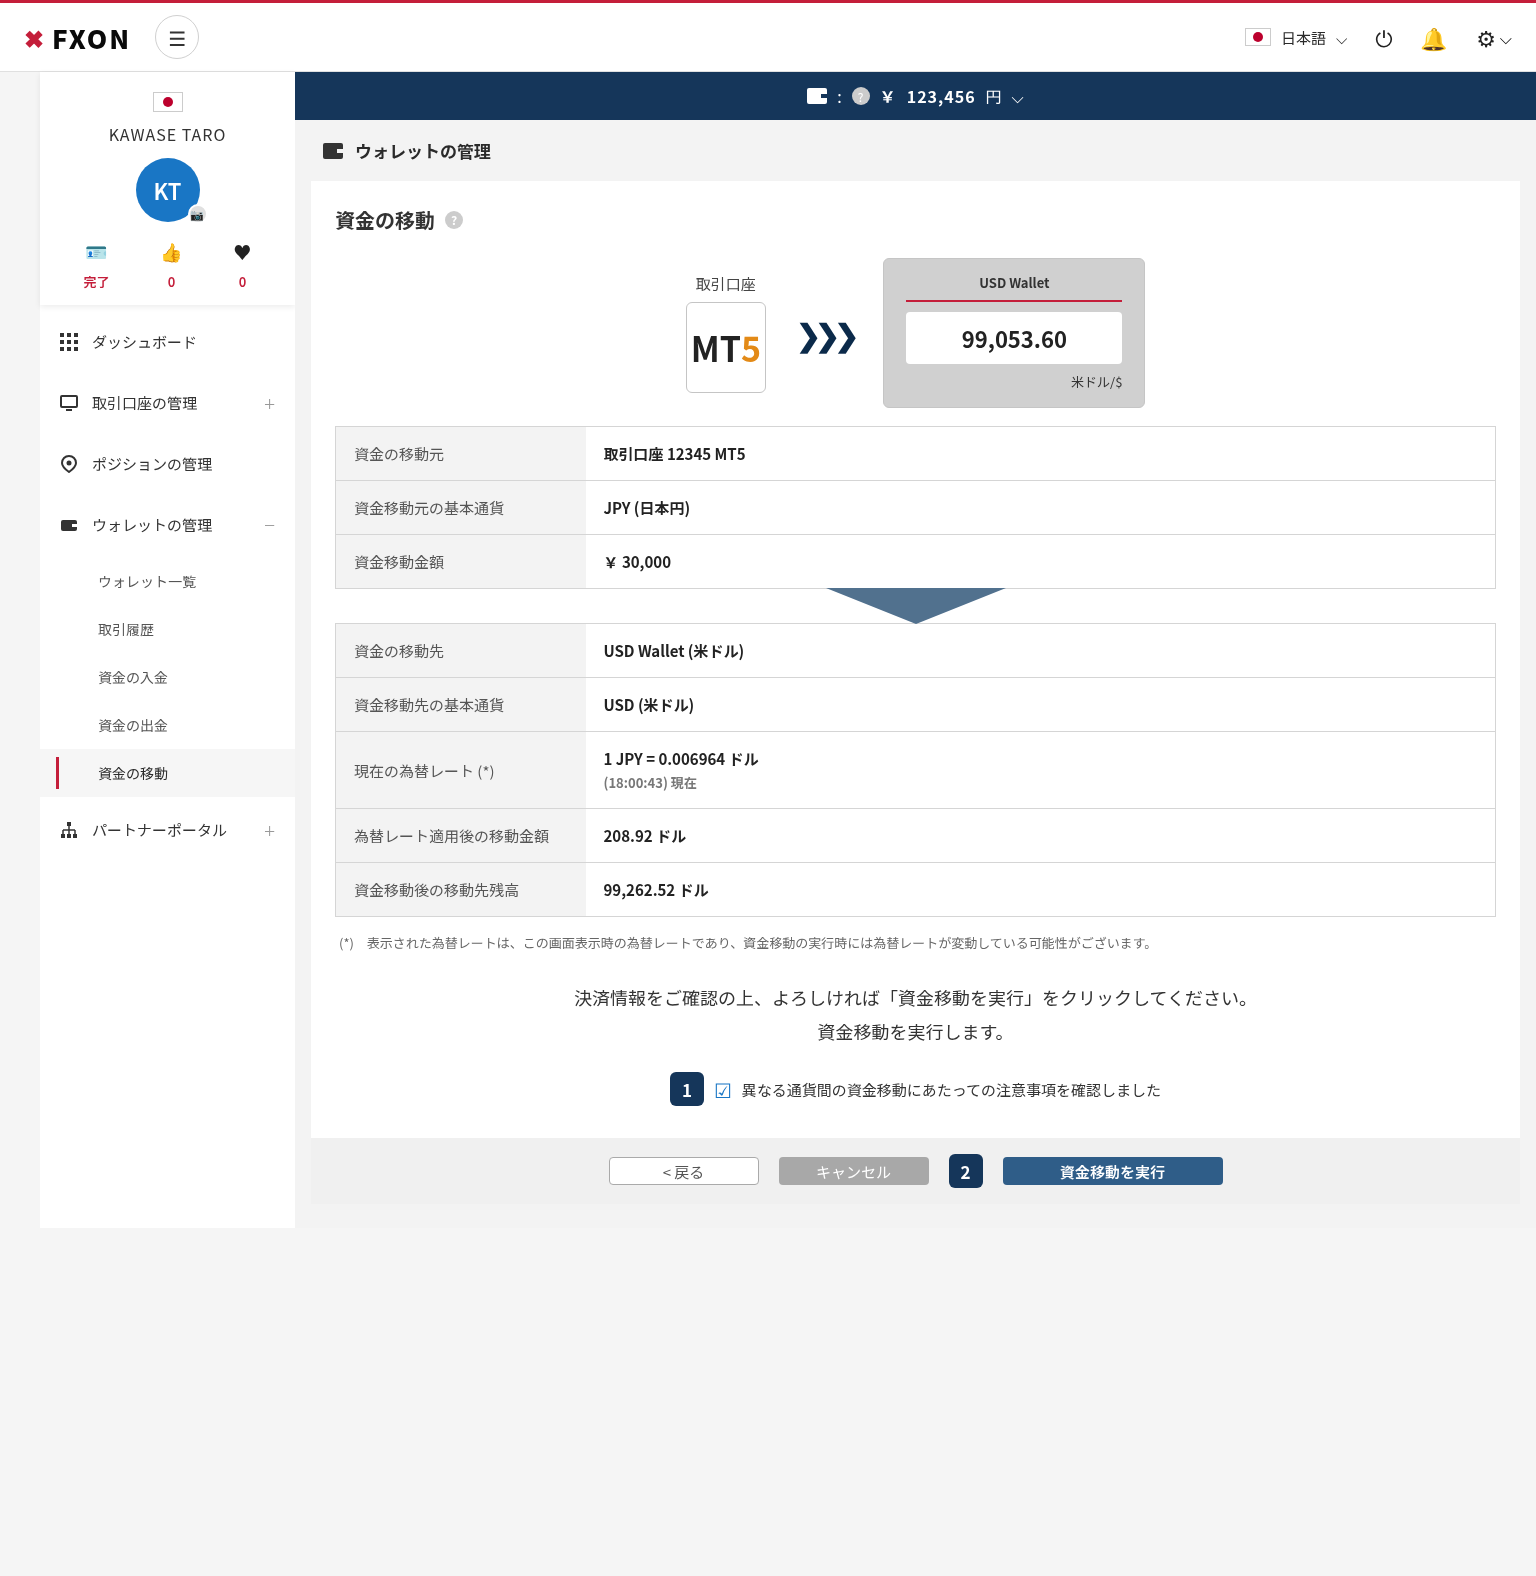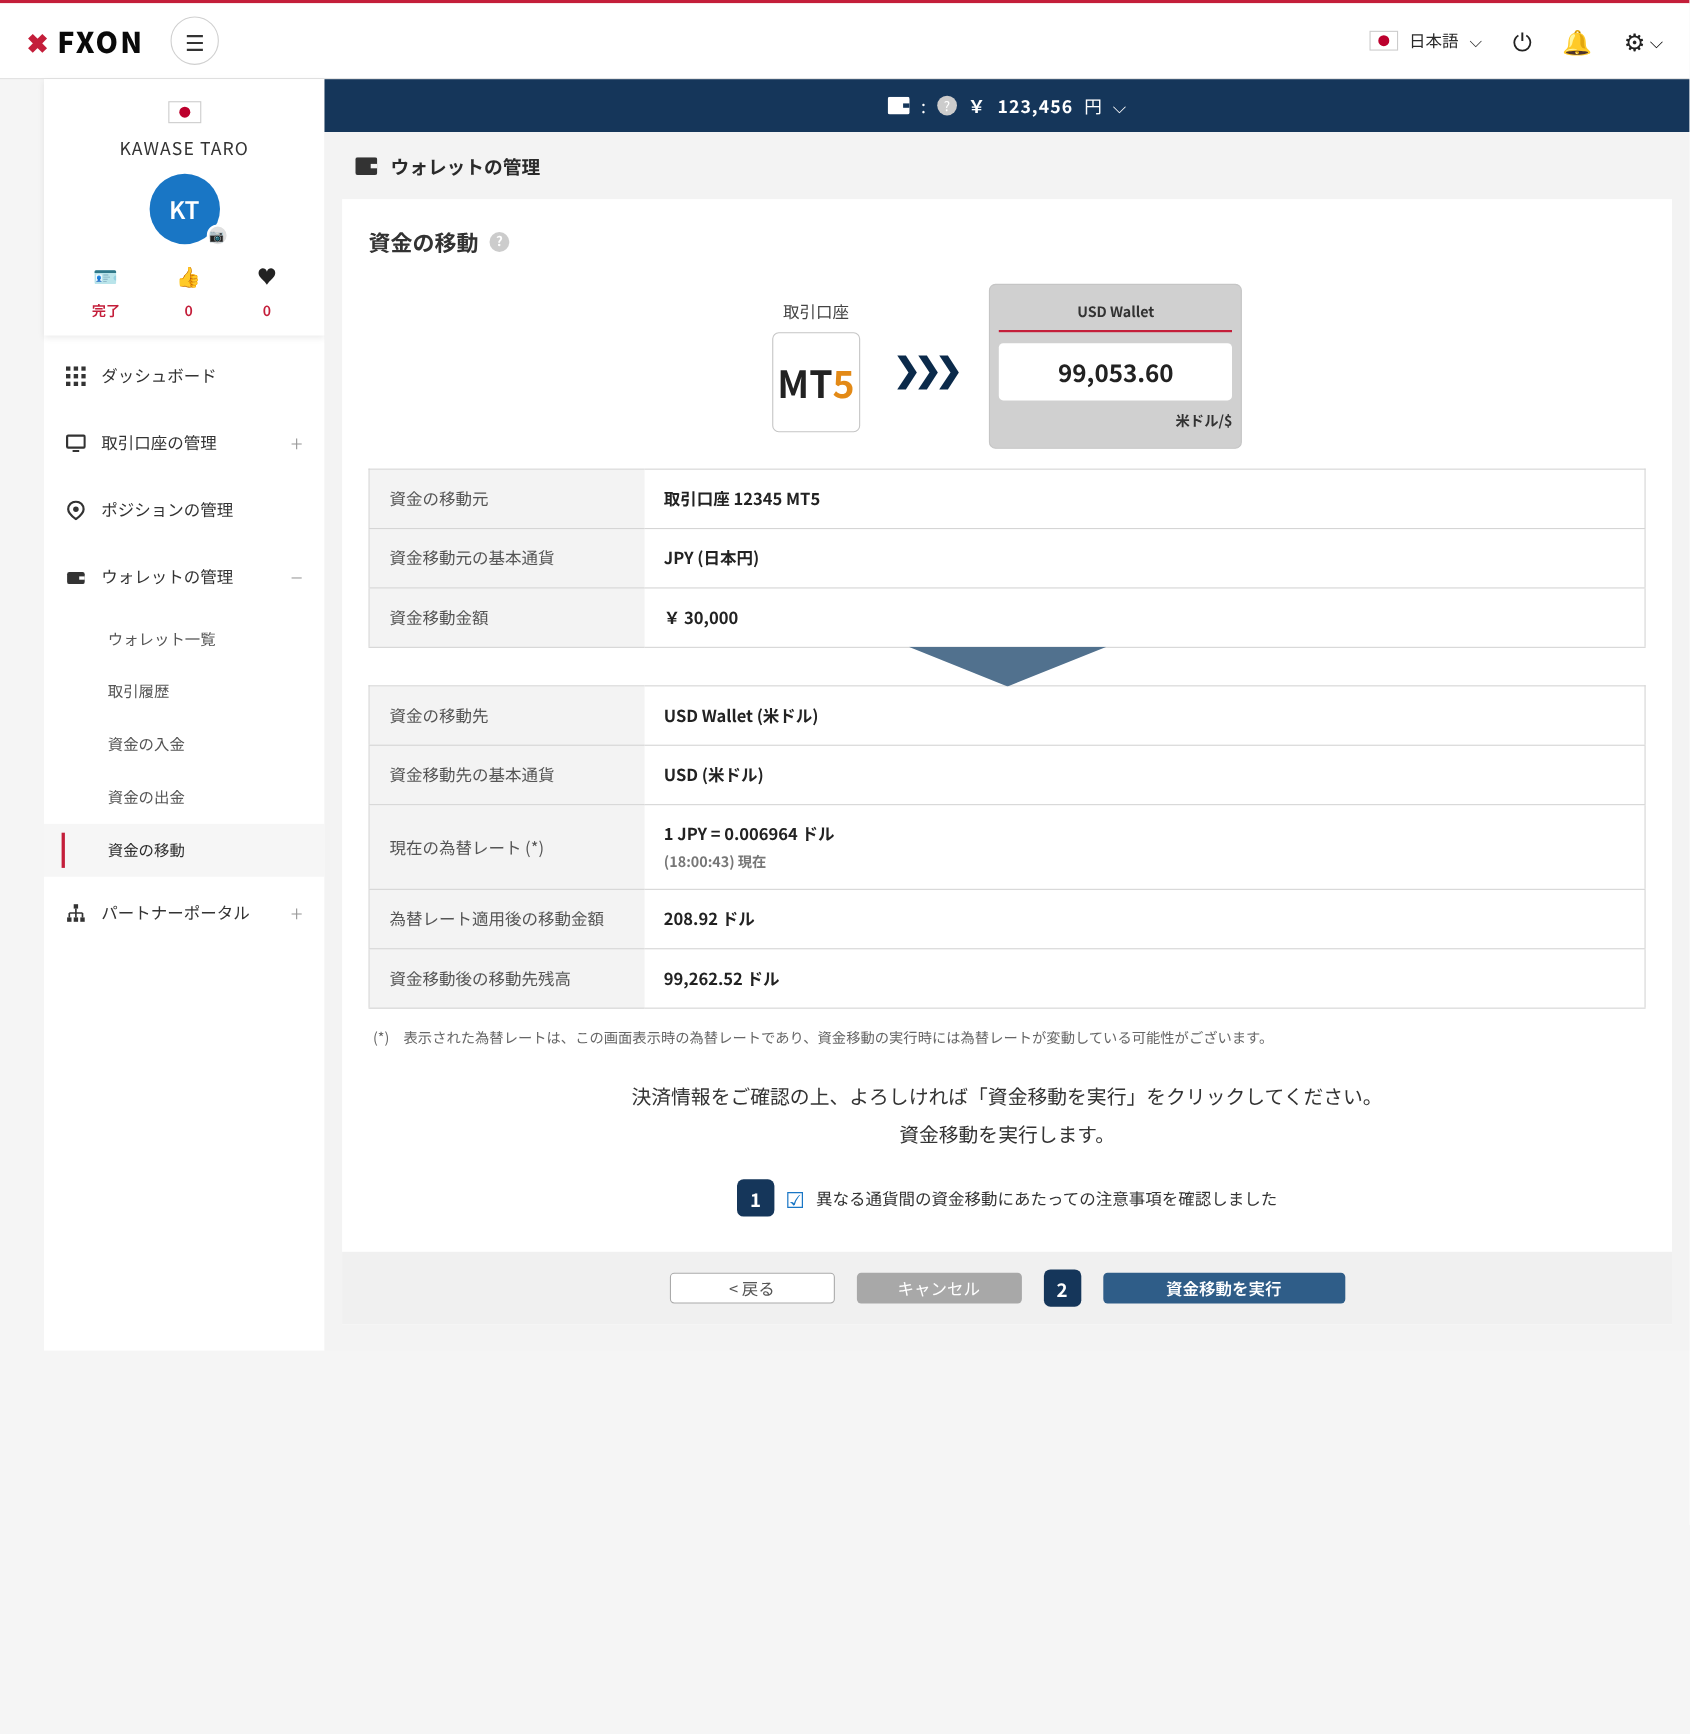--- a/index.html
+++ b/index.html
@@ -57,24 +57,24 @@
 .section-title { display: flex; align-items: center; gap: 10px; font-size: 20px; font-weight: 700; color: #333; margin-bottom: 24px; }
 .help-circle { width: 18px; height: 18px; border-radius: 50%; background: #ccc; color: #fff; font-size: 12px; display: flex; align-items: center; justify-content: center; }
 
 .transfer-visual { display: flex; justify-content: center; align-items: center; gap: 30px; margin-bottom: 18px; }
 .source-box { text-align: center; }
 .source-label { font-size: 15px; color: #444; margin-bottom: 8px; }
 .mt5-box { border: 1px solid #c5c5c5; border-radius: 6px; padding: 20px 4px; background: #fff; font-size: 34px; font-weight: 700; }
 .mt5-box .mt { color: #222; }
 .mt5-box .five { color: #e38a17; }
 .arrows { font-size: 30px; color: #0b2a4a; letter-spacing: -6px; font-weight: 900; }
-.dest-card { width: 230px; background: #d0d0d0; border: 1px solid #c5c5c5; border-radius: 6px; padding: 10px 8px 16px; }
+.dest-card { width: 262px; background: #d0d0d0; border: 1px solid #c5c5c5; border-radius: 6px; padding: 10px 22px 16px; }
 .dest-title { text-align: center; font-size: 13px; font-weight: 700; color: #333; padding: 4px 0 8px; border-bottom: 2px solid #c41e3a; }
 .dest-amount { background: #fff; border-radius: 4px; padding: 10px; text-align: center; font-size: 22px; font-weight: 700; color: #222; margin-top: 10px; }
-.dest-currency { text-align: right; font-size: 13px; color: #333; margin-top: 8px; font-weight: 700; }
+.dest-currency { text-align: right; font-size: 13px; color: #333; margin-top: 8px; font-weight: 400; }
 
 .info-table { width: 100%; border-collapse: collapse; border: 1px solid #d5d5d5; }
 .info-table td { padding: 16px 18px; font-size: 15px; color: #333; border-bottom: 1px solid #d5d5d5; }
 .info-table td:first-child { background: #f3f3f3; width: 250px; color: #555; }
 .info-table td.value { font-weight: 700; color: #222; }
 .rate-time { font-weight: 700; font-size: 13px; color: #777; display: block; margin-top: 4px; }
 
 .down-arrow { display: flex; justify-content: center; margin: -1px 0; }
 .down-arrow svg { width: 180px; height: 36px; }
 

